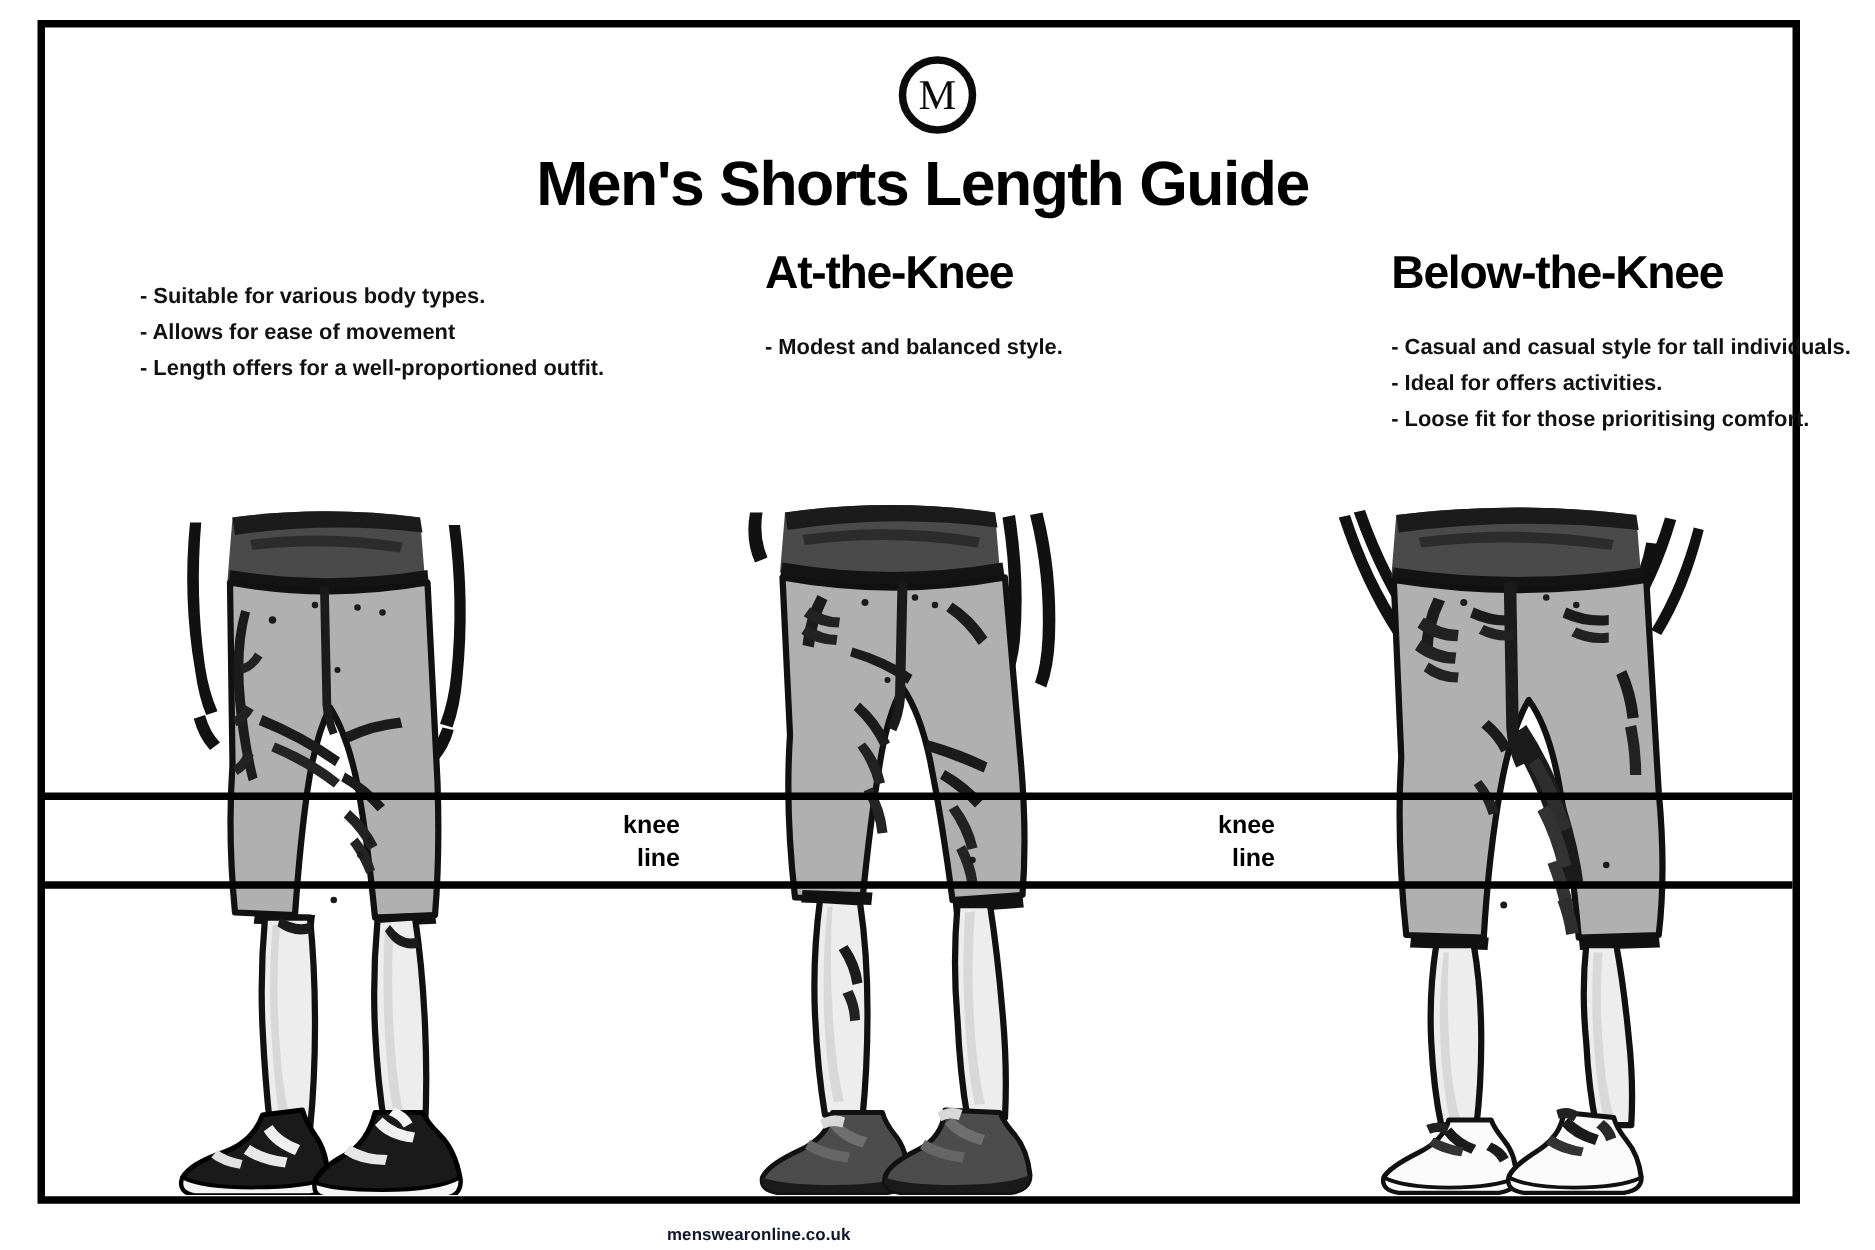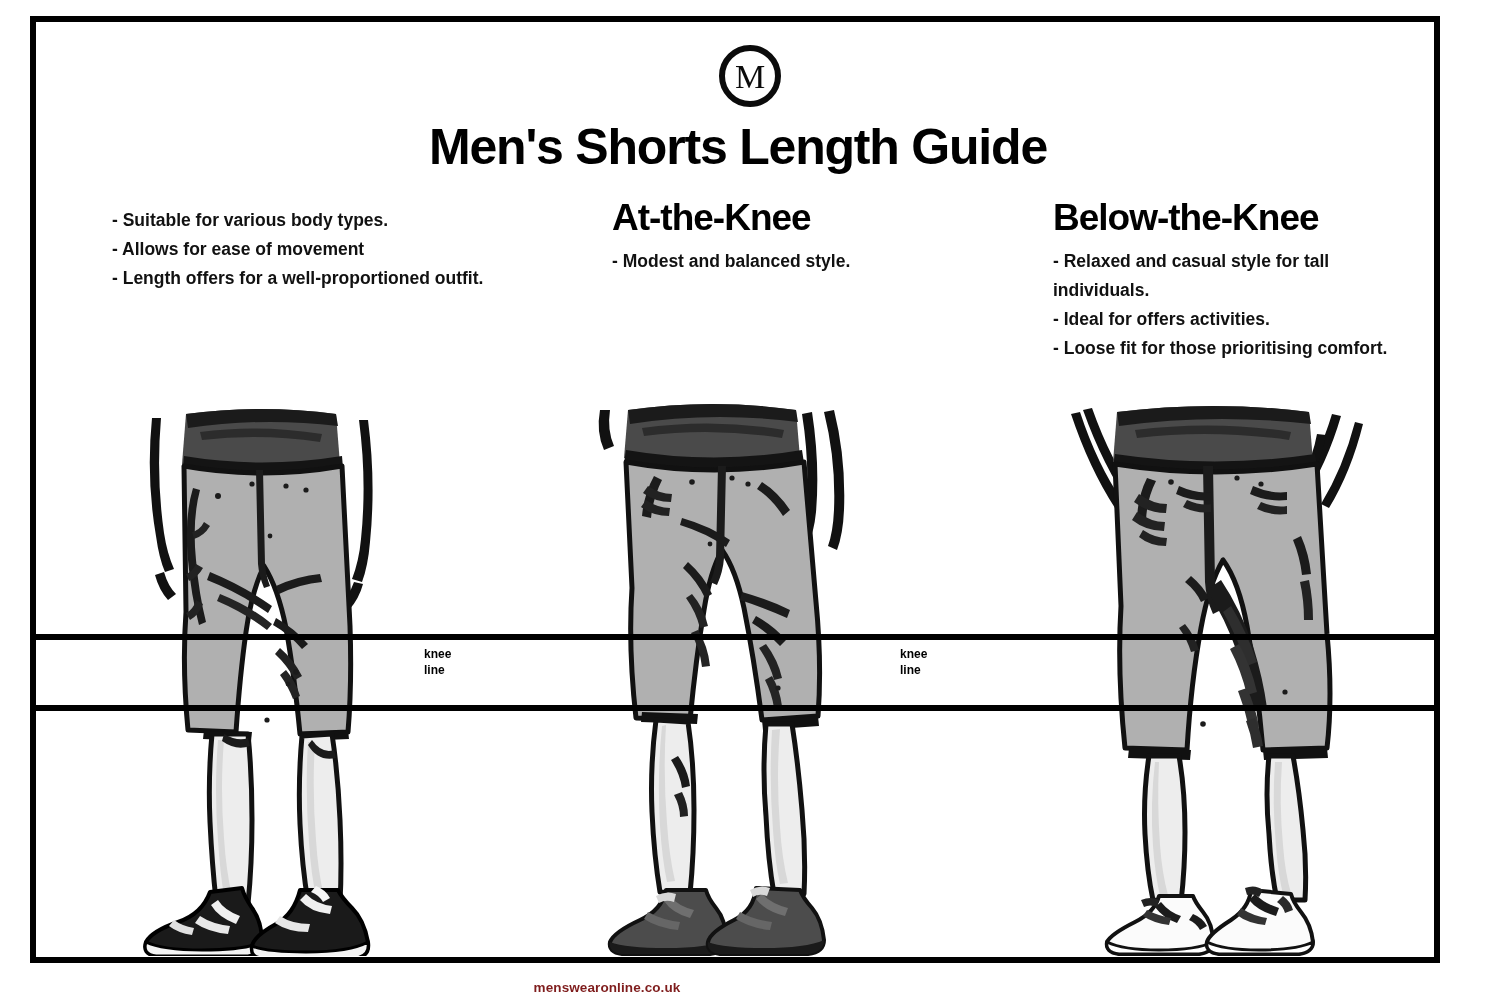--- a/index.html
+++ b/index.html
@@ -51,32 +51,32 @@
     font-weight:bold;
     color:#000000;
     letter-spacing:-1.2px;
     line-height:1.05;
     white-space:nowrap;
   }
   
   .col { position:absolute; top:198px; }
   #col0 { left:112px;  width:430px; }
   #col1 { left:612px;  width:420px; }
-  #col2 { left:1053px; width:370px; }
+  #col2 { left:1113px; width:370px; }
 
   .col-head {
     font-size:37px;
     font-weight:bold;
     color:#000000;
     letter-spacing:-1px;
     line-height:1.1;
     white-space:nowrap;
   }
   .col-bullets {
-    margin-top:8px;
+    margin-top:24px;
     font-size:17.5px;
     font-weight:bold;
     color:#111111;
     line-height:1.67;
   }
   .bullet { margin:0; }
 
   
   .knee-rule {
     position:absolute;
@@ -86,22 +86,22 @@
     background:#000000;
     z-index:30;
   }
   #knee-rule-top    { top:634px; }
   #knee-rule-bottom { top:705px; }
 
   .knee-label {
     position:absolute;
     top:647px;
     width:120px;
-    text-align:left;
-    font-size:12px;
+    text-align:right;
+    font-size:20px;
     font-weight:bold;
     color:#000000;
     line-height:1.33;
     z-index:31;
   }
   #knee-label-0 { left:424px; }
   #knee-label-1 { left:900px; }
 
   
   .figure { position:absolute; }
@@ -110,21 +110,21 @@
   #fig2 { left:1055px; top:404px; width:320px; height:552px; }
   .figure svg { display:block; width:100%; height:100%; }
 
   
   #footer {
     position:absolute;
     left:0; top:980px; width:1214px;
     text-align:center;
     font-size:13.5px;
     font-weight:bold;
-    color:#7f1d1d;
+    color:#0f172a;
     letter-spacing:.1px;
   }
 </style>
 </head>
 <body>
 
 <div id="poster">
 
   <div id="frame"></div>
 
@@ -145,21 +145,21 @@
   <div class="col" id="col1">
     <div class="col-head">At-the-Knee</div>
     <div class="col-bullets">
       <p class="bullet">- Modest and balanced style.</p>
     </div>
   </div>
 
   <div class="col" id="col2">
     <div class="col-head">Below-the-Knee</div>
     <div class="col-bullets">
-      <p class="bullet">- Relaxed and casual style for tall individuals.</p>
+      <p class="bullet">- Casual and casual style for tall individuals.</p>
       <p class="bullet">- Ideal for offers activities.</p>
       <p class="bullet">- Loose fit for those prioritising comfort.</p>
     </div>
   </div>
 
   <div class="figure" id="fig0">
     <svg viewBox="0 0 320 552" xmlns="http://www.w3.org/2000/svg">
 
       <path d="M52 14 q-6 60 4 118 q3 22 9 36 l9 -3 q-7 -16 -10 -36 q-8 -56 -3 -115 z" fill="#111"></path>
       <path d="M268 16 q8 62 2 122 q-2 24 -8 40 l-10 -3 q7 -18 9 -40 q6 -58 -2 -119 z" fill="#111"></path>

